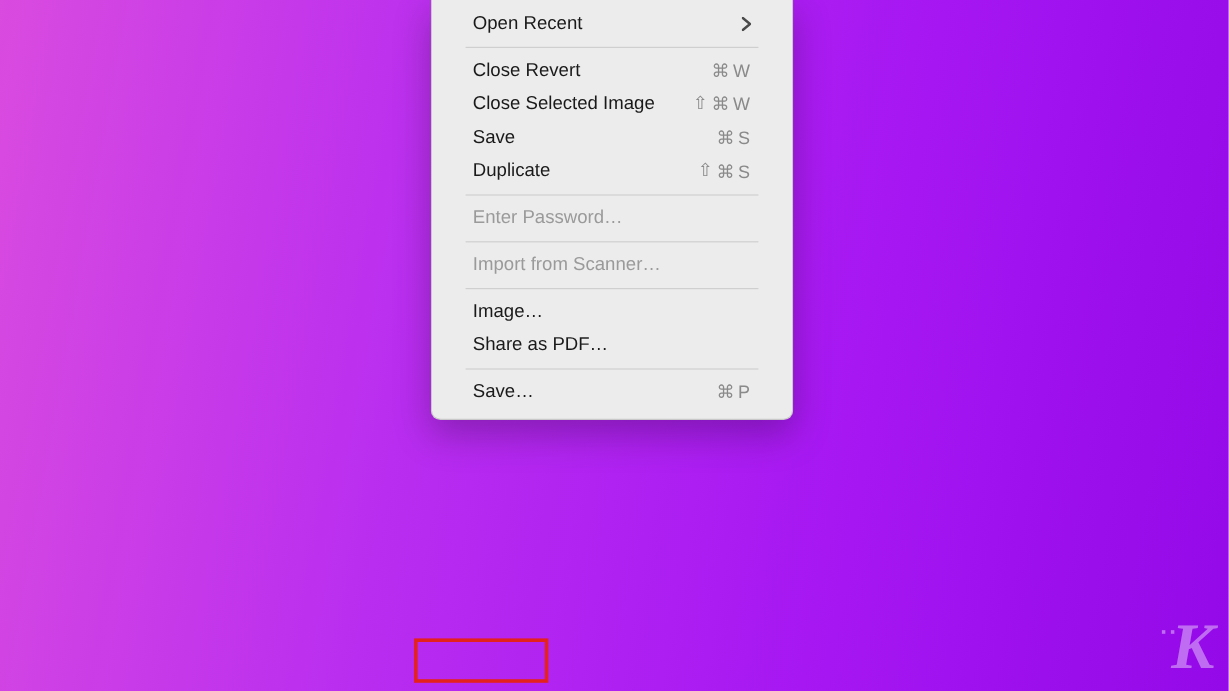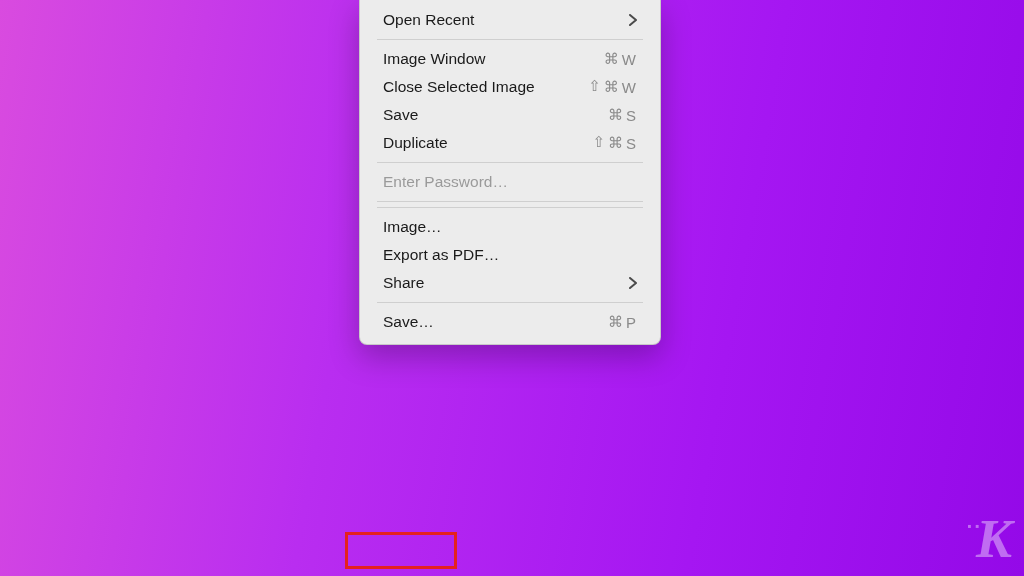--- a/index.html
+++ b/index.html
@@ -25,21 +25,21 @@
     }
     .menu {
       position: absolute;
       left: 359px; top: 0;
       width: 302px;
       background: #ececec;
       border: 1px solid rgba(0,0,0,0.15);
       border-top: none;
       border-radius: 0 0 8px 8px;
       box-shadow: 0 12px 30px rgba(0,0,0,0.25);
-      padding: 6px 5px 8px;
+      padding: 6px 16px 8px;
     }
     .item {
       display: flex; align-items: center; justify-content: space-between;
       padding: 5px 18px;
       font-size: 15.5px;
       color: #1a1a1a;
       cursor: default;
       white-space: nowrap;
     }
     .item.disabled { color: #9a9a9a; }
@@ -68,21 +68,21 @@
       <div class="item">
         <span class="lbl">Open Recent</span>
         <span class="chev">
           <svg width="8" height="12" viewBox="0 0 8 12">
             <path d="M1 1 L7 6 L1 11" fill="none" stroke="currentColor" stroke-width="2" stroke-linecap="round" stroke-linejoin="round"></path>
           </svg>
         </span>
       </div>
       <div class="sep"></div>
       <div class="item">
-        <span class="lbl">Image Window</span>
+        <span class="lbl">Close Revert</span>
         <span class="shortcut">
           <span>⌘</span>
           <span>W</span>
         </span>
       </div>
       <div class="item">
         <span class="lbl">Close Selected Image</span>
         <span class="shortcut">
           <span class="shift-sym">⇧</span>
           <span>⌘</span>
@@ -102,34 +102,29 @@
           <span class="shift-sym">⇧</span>
           <span>⌘</span>
           <span>S</span>
         </span>
       </div>
       <div class="sep"></div>
       <div class="item disabled">
         <span class="lbl">Enter Password…</span>
       </div>
       <div class="sep"></div>
+      <div class="item disabled">
+        <span class="lbl">Import from Scanner…</span>
+      </div>
       <div class="sep"></div>
       <div class="item">
         <span class="lbl">Image…</span>
       </div>
       <div class="item">
-        <span class="lbl">Export as PDF…</span>
-      </div>
-      <div class="item">
-        <span class="lbl">Share</span>
-        <span class="chev">
-          <svg width="8" height="12" viewBox="0 0 8 12">
-            <path d="M1 1 L7 6 L1 11" fill="none" stroke="currentColor" stroke-width="2" stroke-linecap="round" stroke-linejoin="round"></path>
-          </svg>
-        </span>
+        <span class="lbl">Share as PDF…</span>
       </div>
       <div class="sep"></div>
       <div class="item">
         <span class="lbl">Save…</span>
         <span class="shortcut">
           <span>⌘</span>
           <span>P</span>
         </span>
       </div>
     </div>

